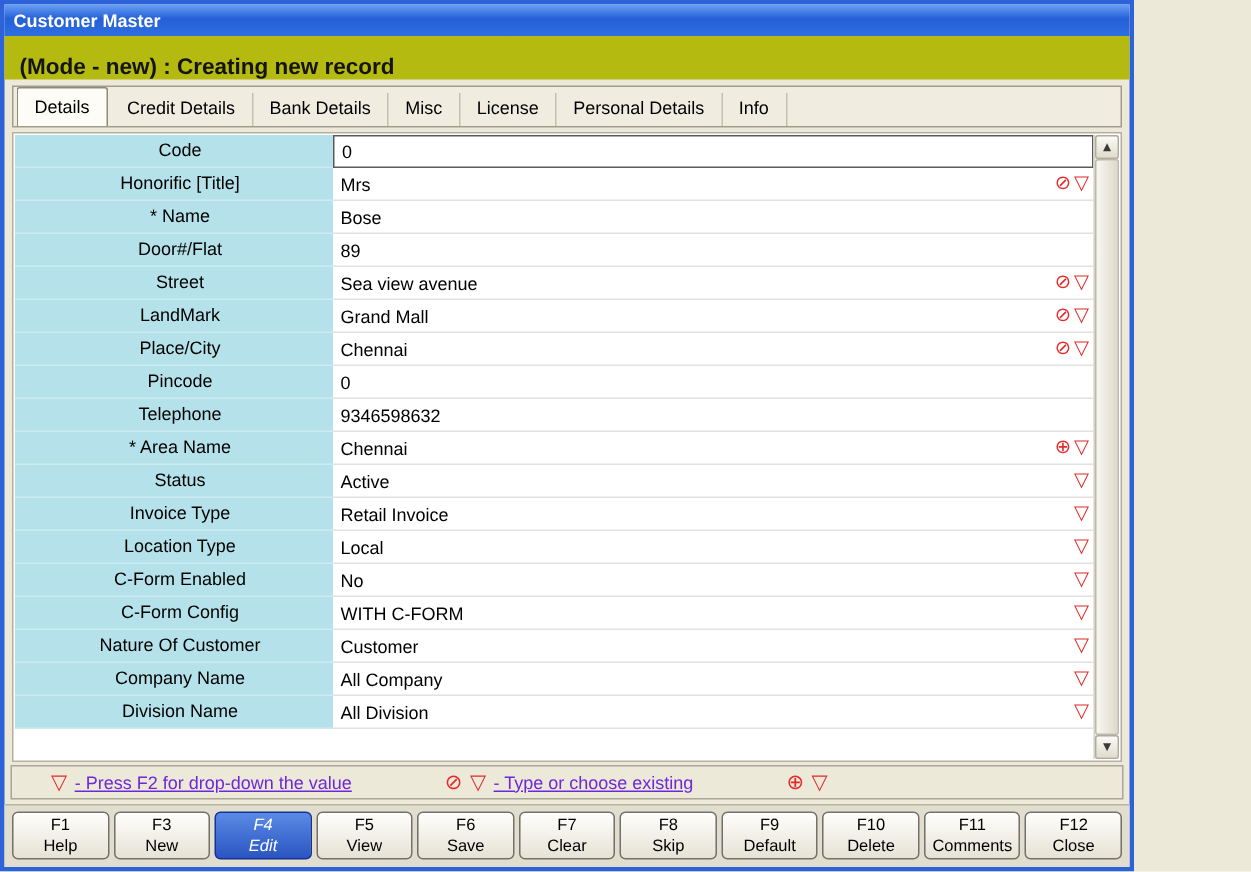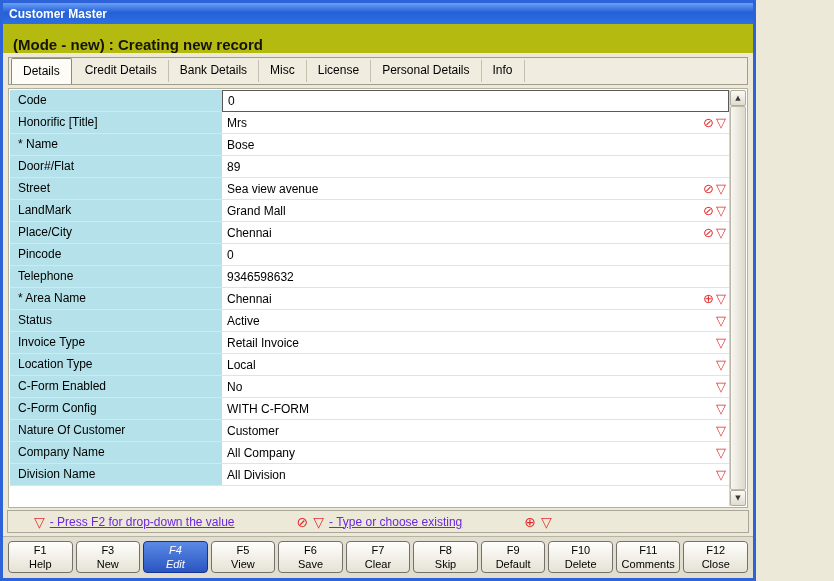--- a/index.html
+++ b/index.html
@@ -23,41 +23,41 @@
   .banner {
     flex: 0 0 29px;
     background: #b4ba10;
     color: #14140a; font-size: 15px; font-weight: bold;
     display: flex; align-items: flex-end; padding: 0 10px;
   }
 
   .tabstrip { flex: 0 0 34px; padding: 4px 5px 2px; }
   .tabbox {
     height: 28px; border: 1px solid #a29e8e;
-    display: flex; align-items: center; padding: 0 2px;
+    display: flex; align-items: flex-end; padding: 0 2px;
     background: #f0ede0;
   }
   .tab {
     height: 22px; line-height: 21px; padding: 0 11px;
     font-size: 12px; color: #000;
     border-right: 1px solid #c4c0b0; cursor: default; white-space: nowrap;
   }
   .tab.active {
     background: #fdfcf6;
     border: 1px solid #8e8a7a; border-bottom: none;
     height: 26px; line-height: 25px;
     border-radius: 2px 2px 0 0; margin-right: 2px;
   }
 
   .formarea {
     flex: 1; margin: 1px 5px 2px;
     background: #fff; border: 1px solid #b4b0a0;
     position: relative; overflow: hidden;
   }
-  .rows { position: absolute; top: 1px; left: 1px; right: 18px; bottom: 1px; }
+  .rows { position: absolute; top: 1px; left: 1px; right: 18px; bottom: 1px; text-align: center; }
   .row { display: flex; height: 22px; }
   .rowlabel {
     width: 212px; flex: 0 0 212px;
     background: #b5e2ea; font-size: 12px; color: #000;
     line-height: 21px; padding-left: 8px;
     border-bottom: 1px solid #cdeaf1;
     white-space: nowrap; overflow: hidden;
   }
   .rowfield {
     flex: 1; display: flex; align-items: center; justify-content: space-between;

